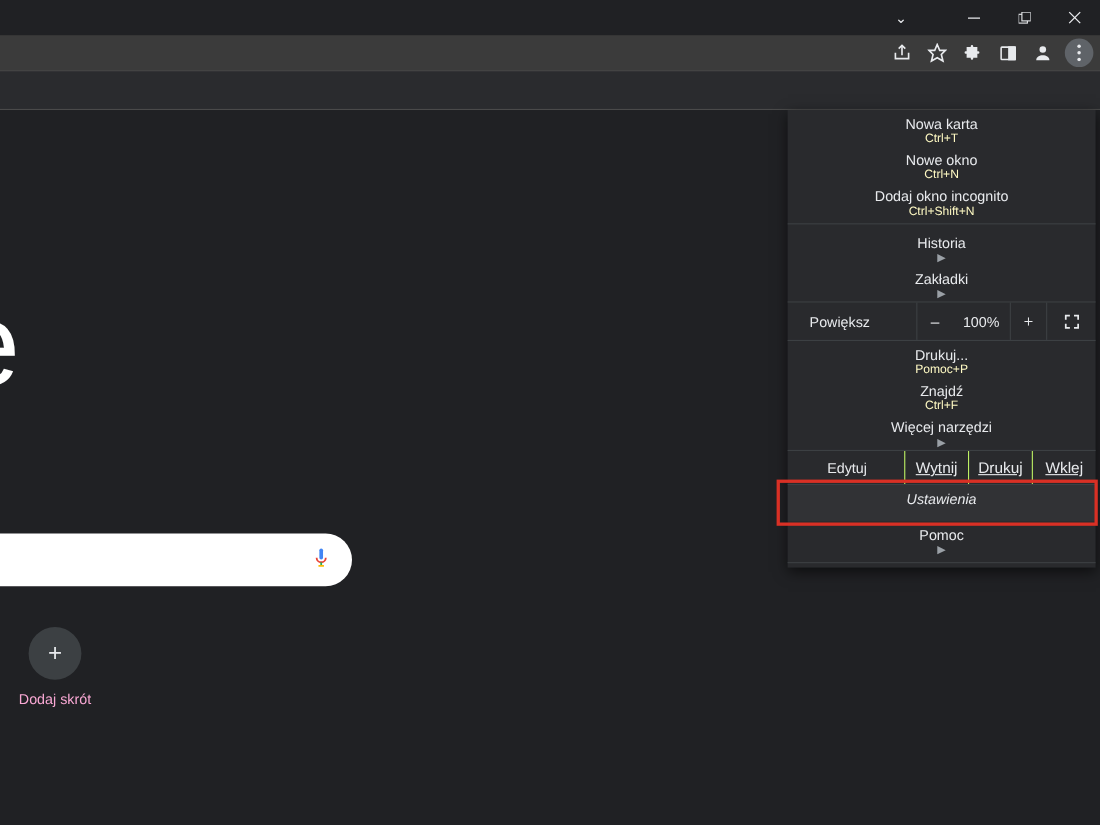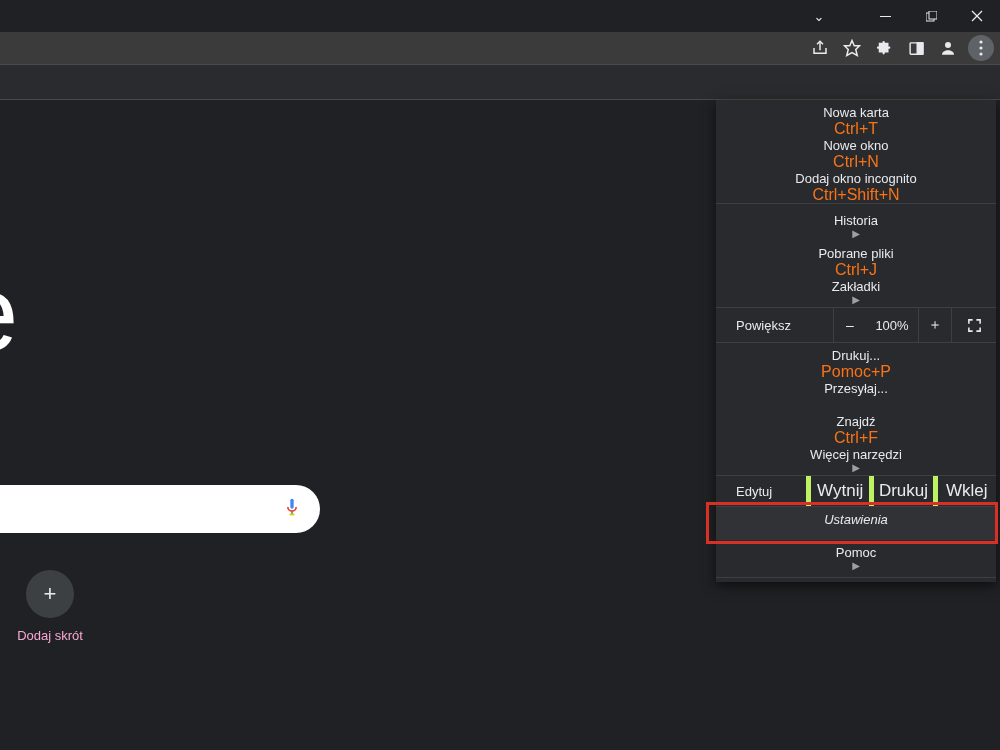--- a/index.html
+++ b/index.html
@@ -158,22 +158,22 @@
   }
   .menu .row {
     display: flex;
     justify-content: space-between;
     align-items: center;
     padding: 5px 20px;
     height: 23px;
     flex-direction: column;
   }
   .menu .row .shortcut {
-    color: #f97316;
-    font-size: 16px;
+    color: #fef9c3;
+    font-size: 11px;
   }
   .menu .row .arrow {
     color: #9aa0a6;
     font-size: 10px;
   }
   .menu .sep {
     height: 1px;
     background: #3c4043;
     margin: 4px 0;
   }
@@ -207,30 +207,31 @@
     height:100%;display:flex;align-items:center;justify-content:center;
   }
   .menu .edit-row {
     display: flex;
     align-items: center;
     border-top: 1px solid #3c4043;
     border-bottom: 1px solid #3c4043;
     height: 30px;
   }
   .menu .edit-label {
-    padding-left: 20px;
+    padding-left: 36px;
     width: 70px;
   }
   .menu .edit-btn {
     flex: 1;
     text-align: center;
-    border-left: 5px solid #bef264;
+    border-left: 1px solid #bef264;
     height: 100%;
     display:flex;align-items:center;justify-content:center;
-    font-size: 17px;
+    font-size: 14px;
+    text-decoration: underline;
   }
   .menu .highlighted {
     position: relative;
     background: rgba(255,255,255,0.04);
     font-style: italic;
   }
   .red-box {
     position: absolute;
     border: 3px solid #d93025;
     pointer-events: none;
@@ -333,24 +334,20 @@
       <span class="shortcut">Ctrl+N</span>
     </div>
     <div class="row">
       <span>Dodaj okno incognito</span>
       <span class="shortcut">Ctrl+Shift+N</span>
     </div>
     <div class="sep"></div>
     <div class="row">
       <span>Historia</span>
       <span class="arrow">▶</span>
-    </div>
-    <div class="row">
-      <span>Pobrane pliki</span>
-      <span class="shortcut">Ctrl+J</span>
     </div>
     <div class="row">
       <span>Zakładki</span>
       <span class="arrow">▶</span>
     </div>
 
     <div class="zoom-row">
       <span class="zoom-label">Powiększ</span>
       <span class="zoom-ctrl">–</span>
       <span class="zoom-pct">100%</span>
@@ -363,23 +360,20 @@
             <path d="M21 15v6h-6"></path>
           </svg>
       </span>
     </div>
 
     <div class="row">
       <span>Drukuj...</span>
       <span class="shortcut">Pomoc+P</span>
     </div>
     <div class="row">
-      <span>Przesyłaj...</span>
-    </div>
-    <div class="row">
       <span>Znajdź</span>
       <span class="shortcut">Ctrl+F</span>
     </div>
     <div class="row">
       <span>Więcej narzędzi</span>
       <span class="arrow">▶</span>
     </div>
 
     <div class="edit-row">
       <span class="edit-label">Edytuj</span>

